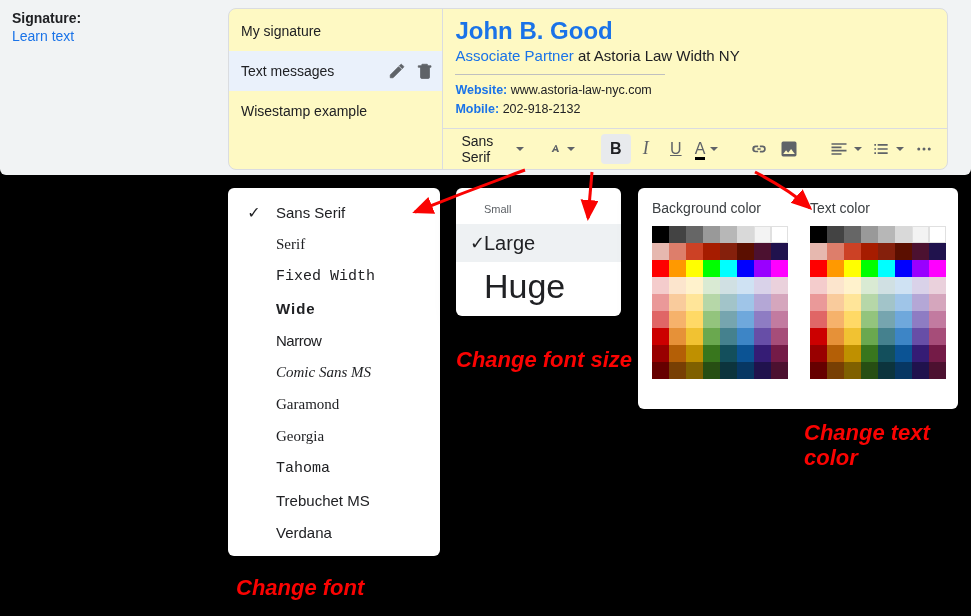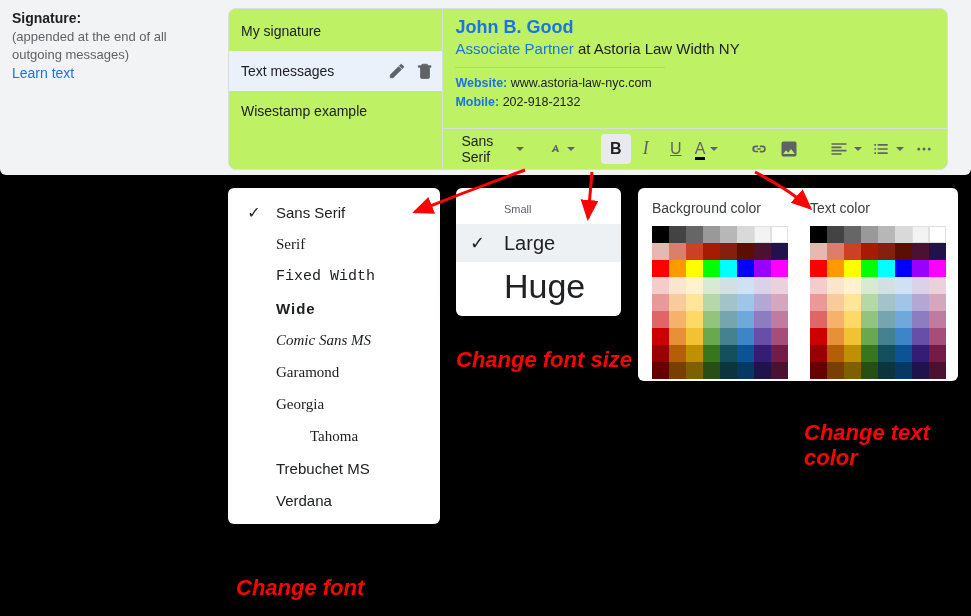--- a/index.html
+++ b/index.html
@@ -30,21 +30,21 @@
   }
   .sig-title { font-weight: 700; color: #202124; font-size: 14px; }
   .sig-sub { color: #5f6368; font-size: 13px; margin-top: 2px; line-height: 1.35; }
   .learn-more { color: #1a73e8; font-size: 14px; margin-top: 2px; cursor: pointer; }
 
   .sig-panel {
     position: absolute;
     top: 8px; left: 228px;
     width: 720px;
     height: 162px;
-    background: #bef264;
+    background: #fef9c3;
     border: 1px solid #dadce0;
     border-radius: 8px;
     display: flex;
     overflow: hidden;
   }
   .sig-list {
     width: 236px;
     border-right: 1px solid #dadce0;
     display: flex;
     flex-direction: column;
@@ -78,21 +78,21 @@
     flex: 1;
     display: flex;
     flex-direction: column;
   }
   .preview-body {
     padding: 8px 12px 4px 12px;
     height: 120px;
     position: relative;
     overflow: hidden;
   }
-  .pv-name { color: #1a73e8; font-weight: 700; font-size: 18px; }
+  .pv-name { color: #1a73e8; font-weight: 700; font-size: 24px; }
   .pv-title-line { font-size: 15px; margin-top: 2px; }
   .pv-title-blue { color: #1a73e8; }
   .pv-title-rest { color: #202124; }
   .pv-hr { border: none; border-top: 1px solid #c0c0c0; margin: 10px 0 6px 0; width: 210px; }
   .pv-row { font-size: 12.5px; line-height: 1.5; }
   .pv-label { color: #1a73e8; font-weight: 700; }
   .pv-val { color: #202124; }
 
   .toolbar {
     height: 42px;
@@ -156,48 +156,48 @@
     font-size:16px;
   }
   .ff-sans { font-family: Arial, sans-serif; }
   .ff-serif { font-family: 'Times New Roman', serif; }
   .ff-fixed { font-family: 'Courier New', monospace; }
   .ff-wide { font-family: Arial, sans-serif; font-weight:700; letter-spacing:1px; }
   .ff-narrow { font-family: Arial, sans-serif; letter-spacing:-0.5px; }
   .ff-comic { font-family: 'Comic Sans MS', cursive; font-style:italic; }
   .ff-gara { font-family: Garamond, 'Times New Roman', serif; }
   .ff-georgia { font-family: Georgia, serif; }
-  .ff-tahoma { font-family: Liberation Serif, serif; margin-left: 34px; }
+  .ff-tahoma { font-family: Liberation Mono, monospace; }
   .ff-treb { font-family: 'Trebuchet MS', sans-serif; }
   .ff-verd { font-family: Verdana, sans-serif; }
 
   .size-popup {
     top: 188px; left: 456px;
     width: 165px;
     padding: 6px 0;
   }
   .size-item {
     display: flex;
     align-items: center;
-    padding-left: 48px;
+    padding-left: 28px;
     position: relative;
     color:#202124;
     cursor:pointer;
   }
   .size-item .check { position:absolute; left:14px; font-size:18px; color:#202124; }
   .size-item.selected { background:#eef1f3; }
   .sz-small { font-size: 11px; height:30px; color:#5f6368; }
   .sz-normal { font-size: 14px; height:32px; }
   .sz-large { font-size: 20px; height:38px; }
   .sz-huge { font-size: 34px; height:48px; }
 
   .color-popup {
     top: 188px; left: 638px;
     width: 320px;
-    padding: 12px 14px 2px 14px;
+    padding: 12px 14px 30px 14px;
   }
   .color-cols { display:flex; gap:22px; }
   .color-col { width: 140px; }
   .color-title { font-size: 14px; color:#3c4043; margin-bottom:10px; }
   .swatch-row { display:flex; }
   .sw {
     width: 17px; height: 17px;
     border: none;
     cursor:pointer;
   }
@@ -224,21 +224,20 @@
     width:971px; height:616px;
     pointer-events:none;
   }
 </style>
 </head>
 <body>
 
 <div class="top-bar">
   <div class="sig-label-area">
     <div class="sig-title">Signature:</div>
-    <div class="sig-sub">(appended at the end of all outgoing messages)</div>
     <div class="learn-more">Learn text</div>
   </div>
 
   <div class="sig-panel">
     <div class="sig-list">
       <div class="sig-list-item">
         <span>My signature</span>
       </div>
       <div class="sig-list-item selected">
         <span>Text messages</span>
@@ -364,20 +363,23 @@
     </div>
     <div class="font-item ff-serif">
       <span>Serif</span>
     </div>
     <div class="font-item ff-fixed">
       <span>Fixed Width</span>
     </div>
     <div class="font-item ff-wide">
       <span>Wide</span>
     </div>
+    <div class="font-item ff-narrow">
+      <span>Narrow</span>
+    </div>
     <div class="font-item ff-comic">
       <span>Comic Sans MS</span>
     </div>
     <div class="font-item ff-gara">
       <span>Garamond</span>
     </div>
     <div class="font-item ff-georgia">
       <span>Georgia</span>
     </div>
     <div class="font-item ff-tahoma">

